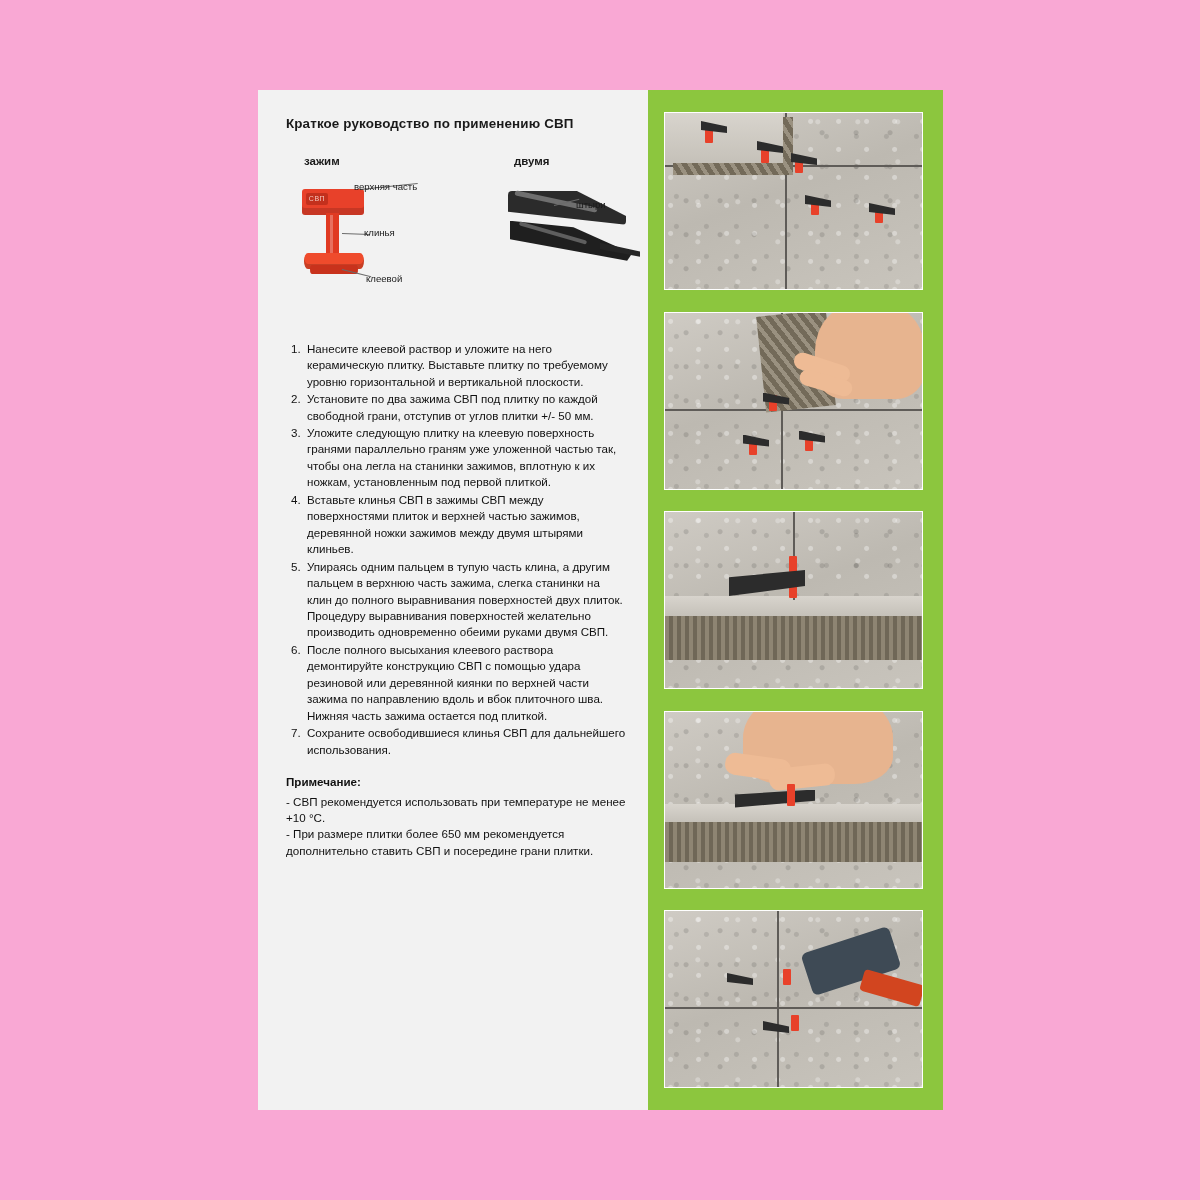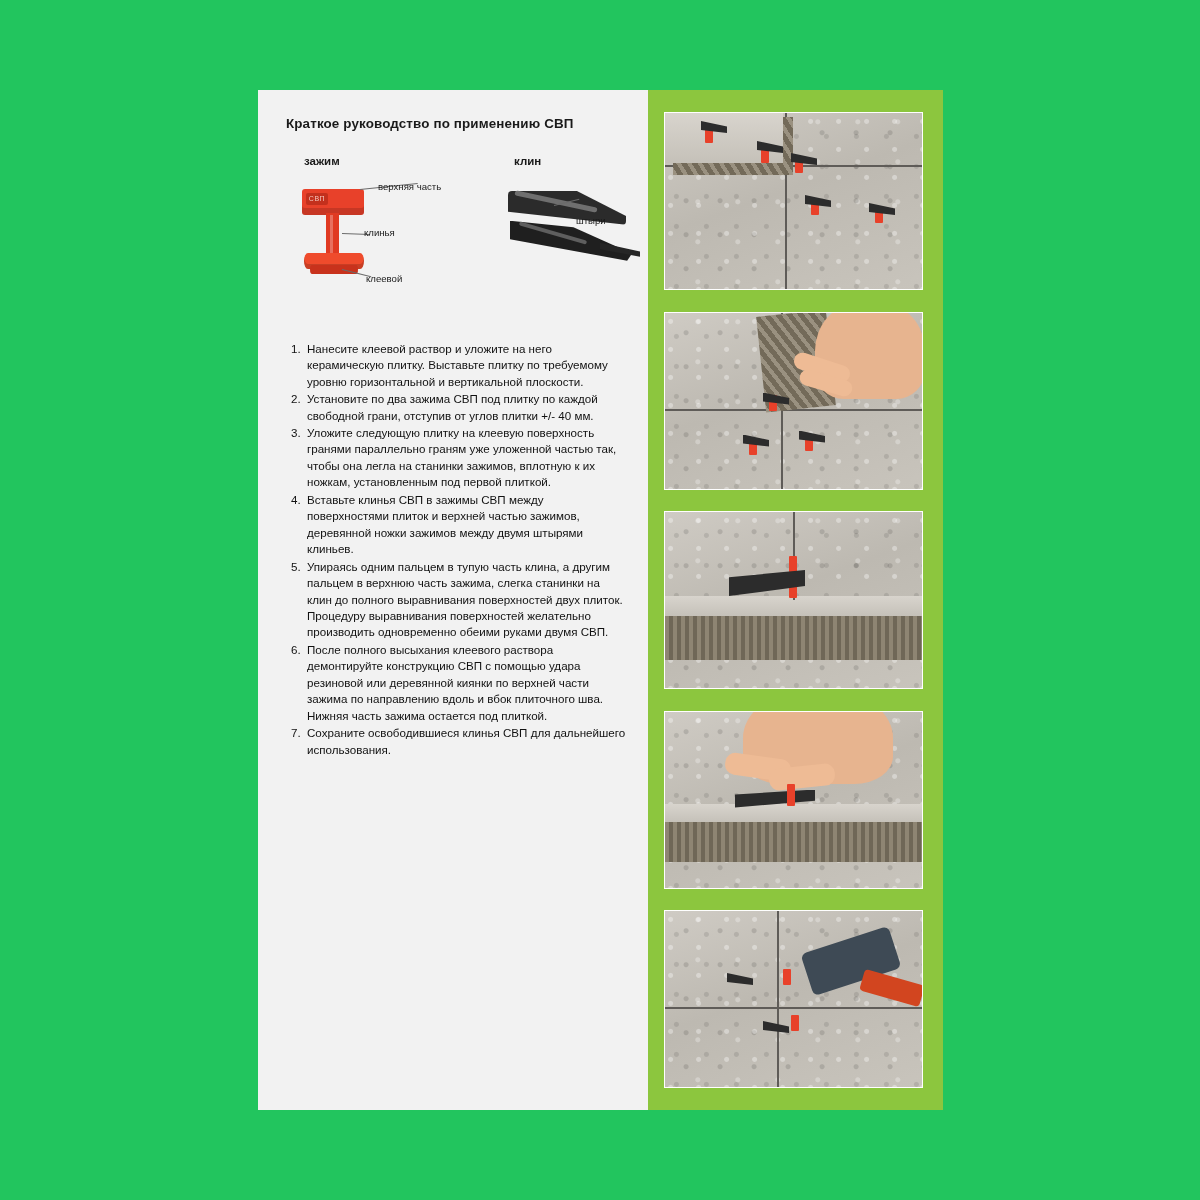--- a/index.html
+++ b/index.html
@@ -8,21 +8,21 @@
     background: #ffffff;
     width: 1200px;
     height: 1200px;
     font-family: "Liberation Sans", sans-serif;
   }
 
   #page {
     position: relative;
     width: 1200px;
     height: 1200px;
-    background: #22c55e;
+    background: #f9a8d4;
     overflow: hidden;
     text-decoration: underline;
   }
 
   
   .leaflet {
     position: absolute;
     left: 258px;
     top: 90px;
     width: 685px;
@@ -78,24 +78,24 @@
 
   .lbl-zazhim { position: absolute; left: 18px; top: 0; }
   .lbl-klin   { position: absolute; left: 228px; top: 0; }
 
   .callout {
     position: absolute;
     font-size: 9.6px;
     color: #1a1a1a;
     white-space: nowrap;
   }
-  .cl-verh  { left: 92px;  top: 26px; }
+  .cl-verh  { left: 68px;  top: 26px; }
   .cl-nozhka{ left: 78px;  top: 72px; }
   .cl-stan  { left: 80px;  top: 118px; }
-  .cl-shtyri{ left: 290px; top: 60px; }
+  .cl-shtyri{ left: 290px; top: 44px; }
 
   .leader {
     position: absolute;
     height: 1px;
     background: #6b6b6b;
     transform-origin: left center;
   }
 
   
   .clamp {
@@ -316,21 +316,21 @@
 
   <div class="leaflet">
 
     <div class="leaflet-left">
 
       <div class="title">Краткое руководство по применению СВП</div>
 
       <div class="parts">
 
         <div class="part-label lbl-zazhim">зажим</div>
-        <div class="part-label lbl-klin">клин</div>
+        <div class="part-label lbl-klin">двумя</div>
 
         <div class="clamp">
           <div class="cap"></div>
           <div class="cap-tab">СВП</div>
           <div class="stem"></div>
           <div class="base"></div>
           <div class="base2"></div>
         </div>
 
         <div class="leader" style="left:74px; top:34px; width:58px; transform:rotate(-6deg);"></div>
@@ -348,28 +348,33 @@
           <div class="w-bot-hl"></div>
           <div class="w-tip"></div>
         </div>
 
         <div class="leader" style="left:268px; top:50px; width:26px; transform:rotate(-14deg);"></div>
         <div class="callout cl-shtyri">штыри</div>
       </div>
 
       <ol class="steps">
         <li>Нанесите клеевой раствор и уложите на него керамическую плитку. Выставьте плитку по требуемому уровню горизонтальной и вертикальной плоскости.</li>
-        <li>Установите по два зажима СВП под плитку по каждой свободной грани, отступив от углов плитки +/- 40 мм.</li>
+        <li>Установите по два зажима СВП под плитку по каждой свободной грани, отступив от углов плитки +/- 50 мм.</li>
         <li>Уложите следующую плитку на клеевую поверхность гранями параллельно граням уже уложенной частью так, чтобы она легла на станинки зажимов, вплотную к их ножкам, установленным под первой плиткой.</li>
         <li>Вставьте клинья СВП в зажимы СВП между поверхностями плиток и верхней частью зажимов, деревянной ножки зажимов между двумя штырями клиньев.</li>
         <li>Упираясь одним пальцем в тупую часть клина, а другим пальцем в верхнюю часть зажима, слегка станинки на клин до полного выравнивания поверхностей двух плиток. Процедуру выравнивания поверхностей желательно производить одновременно обеими руками двумя СВП.</li>
         <li>После полного высыхания клеевого раствора демонтируйте конструкцию СВП с помощью удара резиновой или деревянной киянки по верхней части зажима по направлению вдоль и вбок плиточного шва. Нижняя часть зажима остается под плиткой.</li>
         <li>Сохраните освободившиеся клинья СВП для дальнейшего использования.</li>
       </ol>
 
+      <div class="note">
+        <div class="note-title">Примечание:</div>
+        <span class="note-line">- СВП рекомендуется использовать при температуре не менее +10 °C.</span>
+        <span class="note-line">- При размере плитки более 650 мм рекомендуется дополнительно ставить СВП и посередине грани плитки.</span>
+      </div>
     </div>
 
     <div class="leaflet-right">
 
       <div class="photo">
         <div class="floor"></div>
         <div class="grout-h" style="top:52px;"></div>
         <div class="grout-v" style="left:120px;"></div>
         <div class="adhesive-diag" style="left:8px; top:4px; width:120px; height:58px;"></div>
         <div class="tile-slab" style="left:0; top:0; width:118px; height:50px;"></div>

